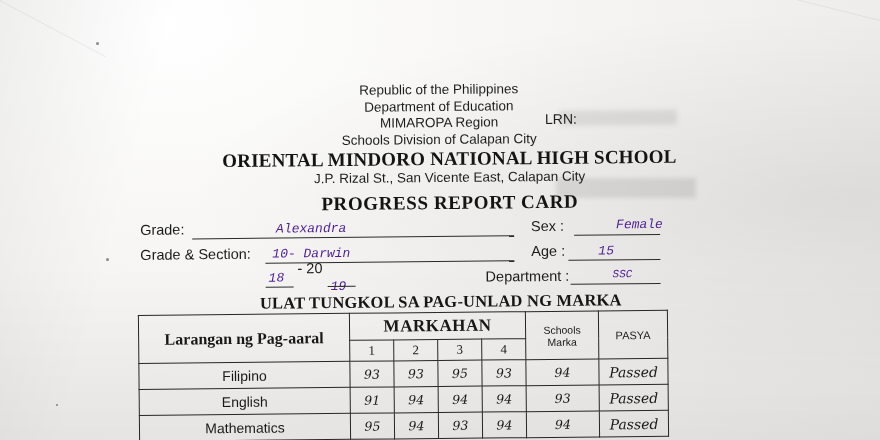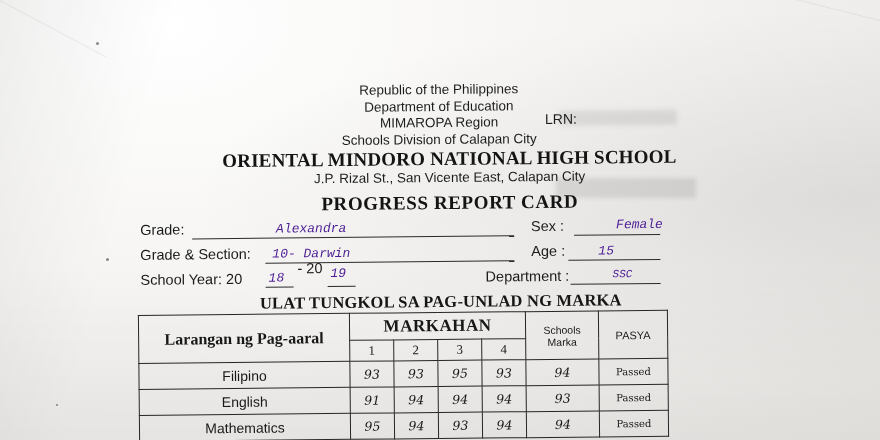--- a/index.html
+++ b/index.html
@@ -274,21 +274,22 @@
   }
   .grade {
     font-family: "DejaVu Serif", serif;
     font-style: italic;
     font-size: 12.5px;
     color: #25252c;
     height: 25px;
   }
   .remark {
     font-family: "DejaVu Serif", serif;
-    font-size: 10px;
+    font-style: italic;
+    font-size: 14px;
     color: #25252c;
   }
 </style>
 </head>
 <body>
 
 <div class="photo">
   <div class="paper"></div>
 
   <div class="shade-a"></div>
@@ -325,25 +326,24 @@
     <div class="hand" style="left:580px;top:219px;margin-left:36px;">Female</div>
 
     <div class="field-label" style="left:140px;top:244px;">Grade &amp; Section:</div>
     <div class="rule" style="left:265px;top:261px;width:249px;"></div>
     <div class="hand" style="left:272px;top:245px;">10- Darwin</div>
 
     <div class="field-label" style="left:531px;top:244px;">Age :</div>
     <div class="rule" style="left:568px;top:261px;width:92px;"></div>
     <div class="hand" style="left:578px;top:245px;margin-left:20px;">15</div>
 
-    <div class="field-label" style="left:140px;top:269px;">School Year: 20</div>
     <div class="hand" style="left:268px;top:269px;">18</div>
     <div class="rule" style="left:265px;top:285px;width:28px;"></div>
     <div class="field-label" style="left:297px;top:259px;">- 20</div>
-    <div class="hand" style="left:330px;top:265px;">19</div>
+    <div class="hand" style="left:330px;top:278px;">19</div>
     <div class="rule" style="left:327px;top:285px;width:28px;"></div>
 
     <div class="field-label" style="left:485px;top:269px;">Department :</div>
     <div class="rule" style="left:570px;top:285px;width:90px;"></div>
     <div class="hand" style="left:612px;top:270px;font-size:11px;">SSC</div>
 
     <div class="ulat">ULAT TUNGKOL SA PAG-UNLAD NG MARKA</div>
 
     <table class="tbl">
       <tbody>

